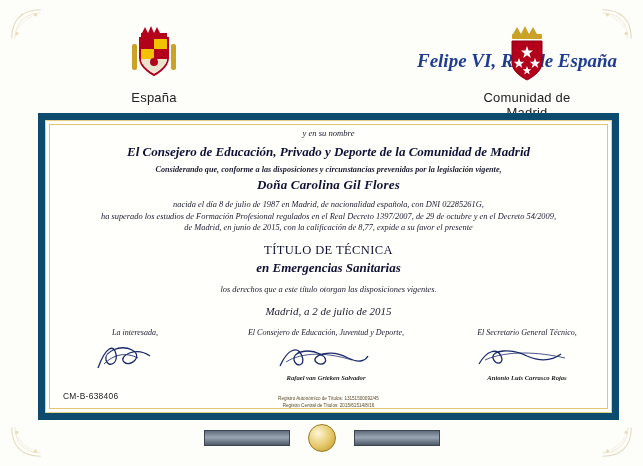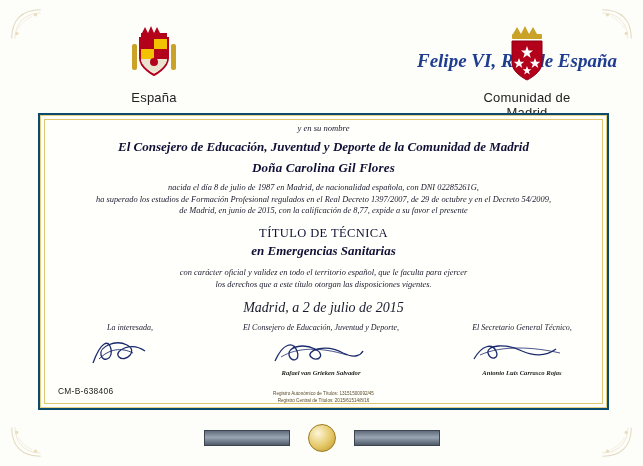--- a/index.html
+++ b/index.html
@@ -68,21 +68,21 @@
     font-family: Liberation Serif, serif;
   }
 
   
   .frame {
     position: absolute;
     top: 113px;
     left: 38px;
     width: 567px;
     height: 293px;
-    border: 2px solid #0c4a6e;
+    border: 7px solid #0c4a6e;
     box-shadow: inset 0 0 0 1px #e4cf86;
     background: #fffffc;
   }
   .frame-inner {
     position: absolute;
     top: 4px; left: 4px; right: 4px; bottom: 4px;
     border: 1px solid #dfc66f;
   }
   .content {
     position: absolute;
@@ -138,21 +138,21 @@
     margin-top: 2px;
     color: #101036;
   }
   .effects {
     font-size: 8.4px;
     font-style: italic;
     line-height: 1.42;
     margin-top: 8px;
   }
   .place-date {
-    font-size: 14px;
+    font-size: 11px;
     font-style: italic;
     margin-top: 9px;
   }
 
   
   .signatures {
     position: absolute;
     top: 208px;
     left: 16px;
     right: 16px;
@@ -314,31 +314,31 @@
       </svg>
       <div class="crest-caption">Comunidad de Madrid</div>
     </div>
   </div>
 
   <div class="frame">
     <div class="frame-inner"></div>
 
     <div class="content">
       <p class="line-small">y en su nombre</p>
-      <p class="line-org">El Consejero de Educación, Juventud y Deporte de la Comunidad de Madrid</p>
+      <p class="line-org">El Consejero de Educación, Privado y Deporte de la Comunidad de Madrid</p>
+      <p class="line-considerando">Considerando que, conforme a las disposiciones y circunstancias prevenidas por la legislación vigente,</p>
       <p class="name">Doña Carolina Gil Flores</p>
       <div class="body-block">
         <div>nacida el día 8 de julio de 1987 en Madrid, de nacionalidad española, con DNI 02285261G,</div>
         <div>ha superado los estudios de Formación Profesional regulados en el Real Decreto 1397/2007, de 29 de octubre y en el Decreto 54/2009,</div>
         <div>de Madrid, en junio de 2015, con la calificación de 8,77, expide a su favor el presente</div>
       </div>
       <div class="title-main">TÍTULO DE TÉCNICA</div>
       <div class="title-sub">en Emergencias Sanitarias</div>
       <div class="effects">
-        <div>con carácter oficial y validez en todo el territorio español, que le faculta para ejercer</div>
         <div>los derechos que a este título otorgan las disposiciones vigentes.</div>
       </div>
       <div class="place-date">Madrid, a 2 de julio de 2015</div>
     </div>
 
     <div class="signatures">
 
       <div class="sig-col c2">
         <div class="sig-label">El Consejero de Educación, Juventud y Deporte,</div>
         <div class="sig-mark">

